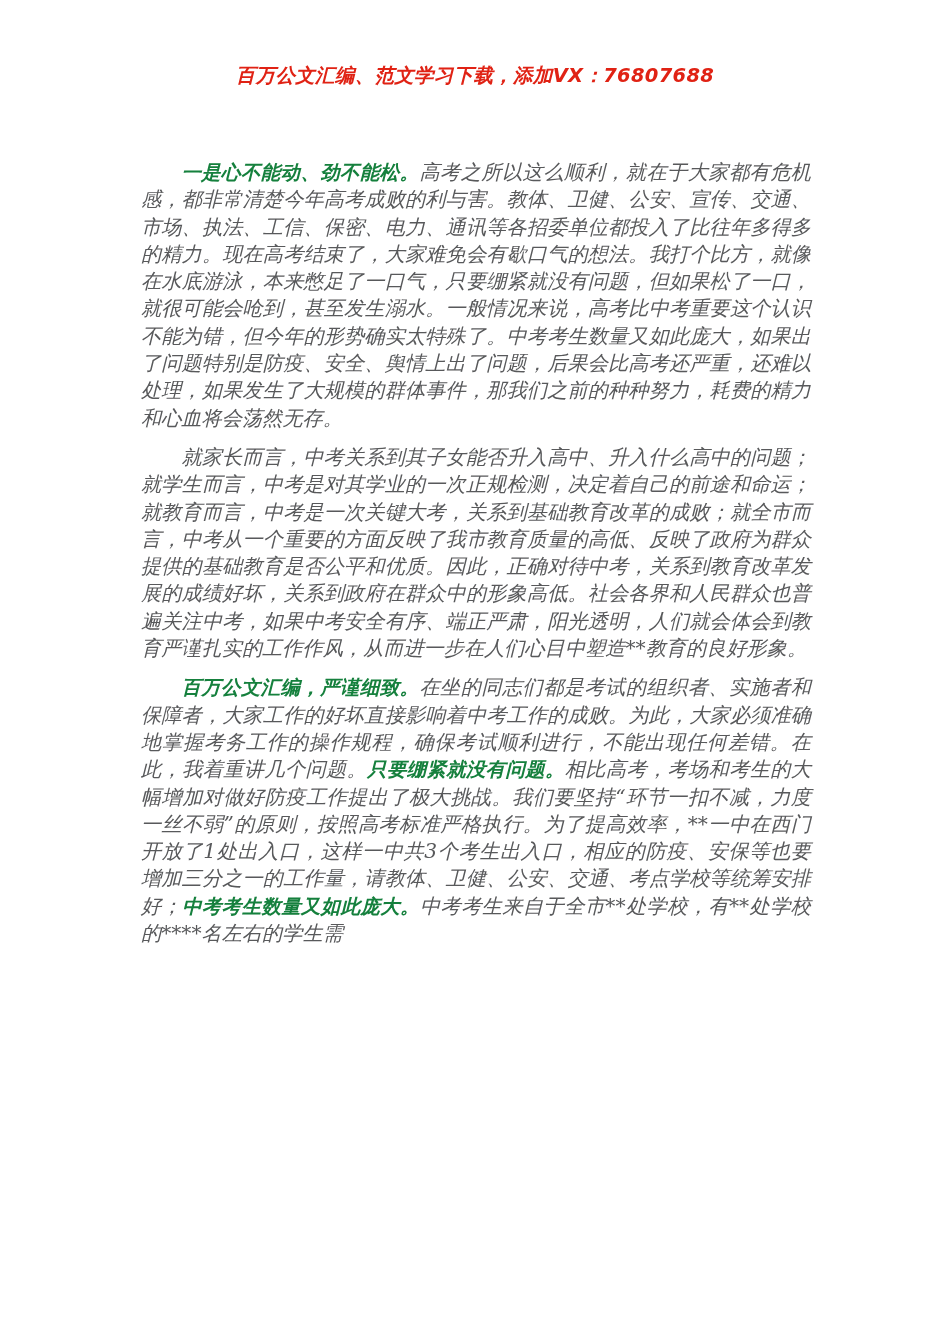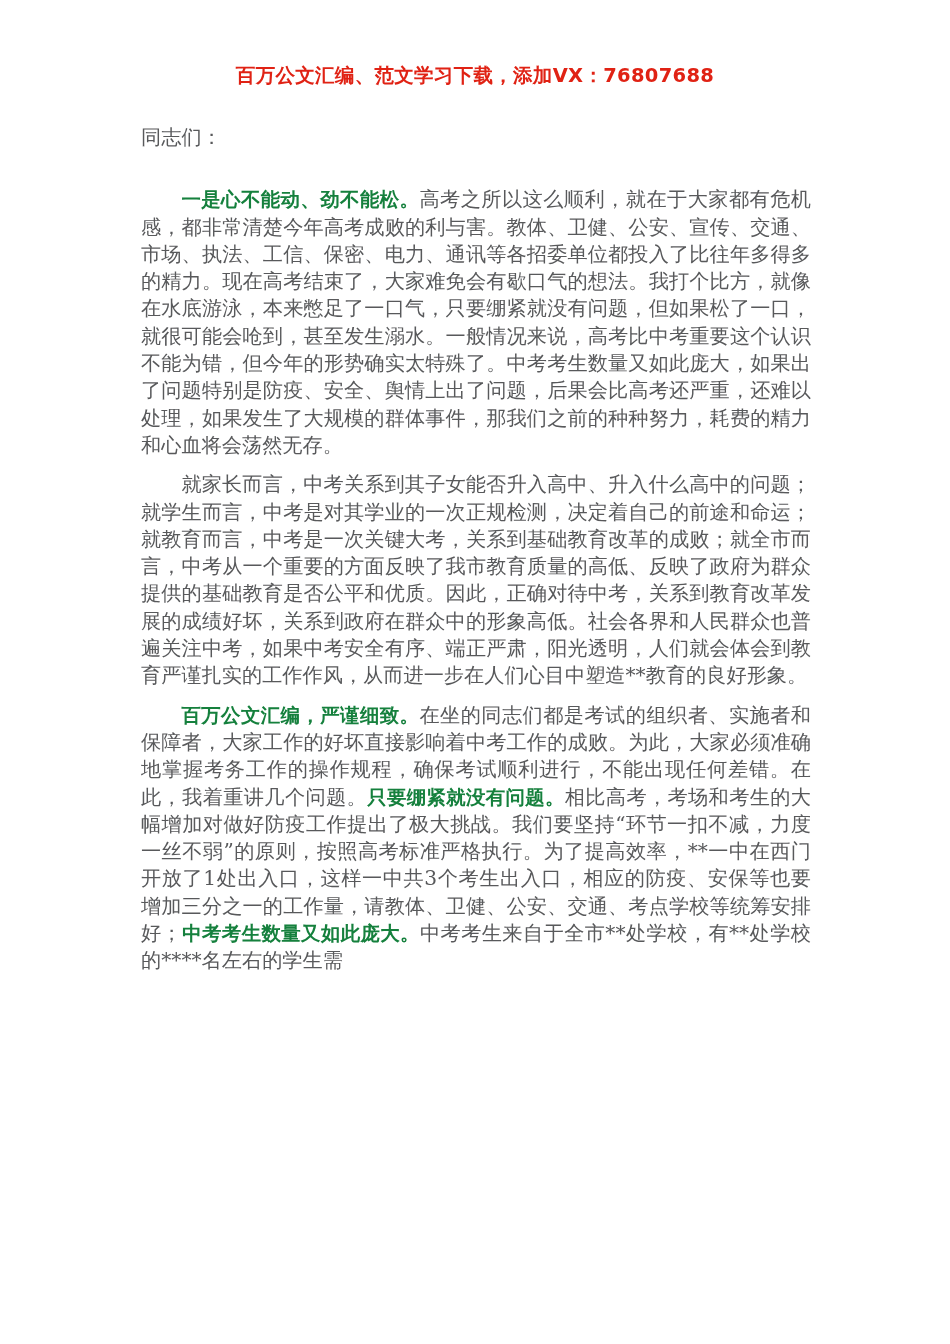--- a/index.html
+++ b/index.html
@@ -12,20 +12,21 @@
     height: 1344px;
     font-family: "DejaVu Serif", "Liberation Serif", serif;
     overflow: hidden;
   }
   .page {
     position: relative;
     width: 950px;
     height: 996px;
     background: #ffffff;
     box-sizing: border-box;
+    font-style: italic;
   }
   .promo-header {
     position: absolute;
     top: 62px;
     left: 0;
     width: 950px;
     text-align: center;
     color: #e02214;
     font-family: "DejaVu Sans", "Liberation Sans", sans-serif;
     font-weight: bold;
@@ -64,21 +65,20 @@
 </style>
 </head>
 <body>
 
 <div class="page">
 
   <div class="promo-header">百万公文汇编、范文学习下载，添加VX：76807688</div>
 
   <div class="doc-body">
 
-    <p class="para">同志们：</p>
 
     <div class="gap-sm"></div>
 
 
     <div class="gap-md"></div>
 
 
     <div class="gap-md"></div>
 
     <p class="para indent"><b class="lead">一是心不能动、劲不能松。</b>高考之所以这么顺利，就在于大家都有危机感，都非常清楚今年高考成败的利与害。教体、卫健、公安、宣传、交通、市场、执法、工信、保密、电力、通讯等各招委单位都投入了比往年多得多的精力。现在高考结束了，大家难免会有歇口气的想法。我打个比方，就像在水底游泳，本来憋足了一口气，只要绷紧就没有问题，但如果松了一口，就很可能会呛到，甚至发生溺水。一般情况来说，高考比中考重要这个认识不能为错，但今年的形势确实太特殊了。中考考生数量又如此庞大，如果出了问题特别是防疫、安全、舆情上出了问题，后果会比高考还严重，还难以处理，如果发生了大规模的群体事件，那我们之前的种种努力，耗费的精力和心血将会荡然无存。</p>

